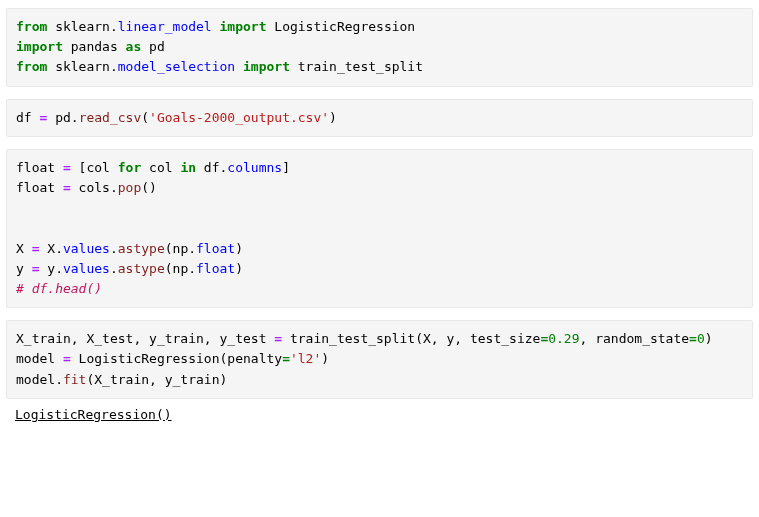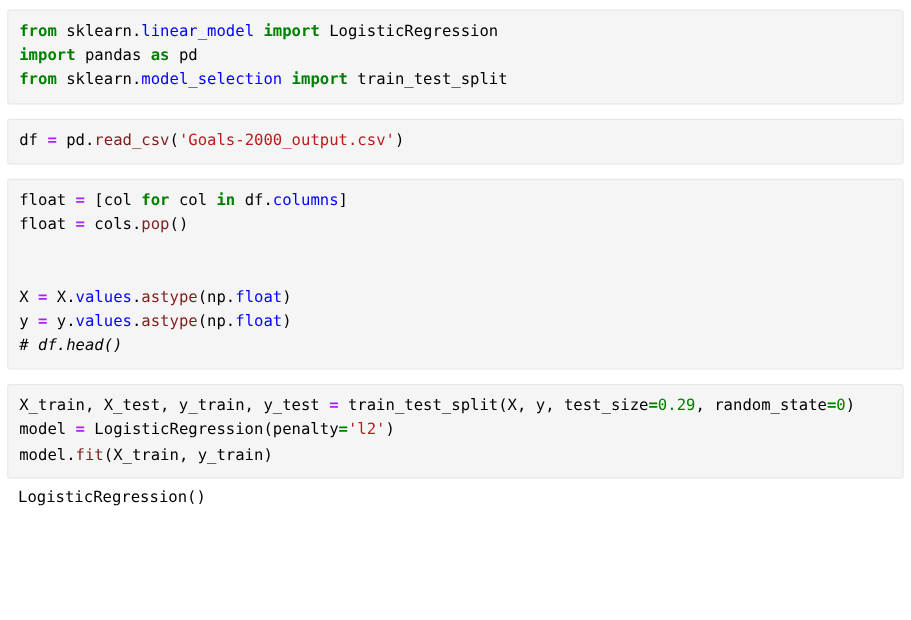--- a/index.html
+++ b/index.html
@@ -46,33 +46,34 @@
     line-height: 20.2px;
     white-space: pre;
     color: #000000;
     letter-spacing: 0px;
     min-height: 20.2px;
   }
   .out-line {
     color: #000000;
     font-size: 13.0px;
     line-height: 20.2px;
+    text-decoration: underline;
   }
 
   .blank { height: 20.2px; }
 
   
   .t-k  { color: #008000; font-weight: bold; }                      
   .t-nn { color: #0000ff; }                      
   .t-nf { color: #7f1d1d; }                      
   .t-s  { color: #b91c1c; }                      
   .t-o  { color: #aa22ff; font-weight: bold; }   
   .t-ow { color: #008000; font-weight: bold; }   
   .t-m  { color: #008000; }                      
-  .t-c  { color: #000000; font-style: italic; text-align: right; }  
+  .t-c  { color: #be185d; font-style: italic; text-align: right; }  
   .t-n  { color: #000000; }                      
 </style>
 </head>
 <body>
 
 <div id="notebook">
 
   <div class="cell">
     <div class="input-area">
       <div class="code-line"><span class="t-k">from</span><span class="t-n"> sklearn.</span><span class="t-nn">linear_model</span><span class="t-n"> </span><span class="t-k">import</span><span class="t-n"> LogisticRegression</span></div>

